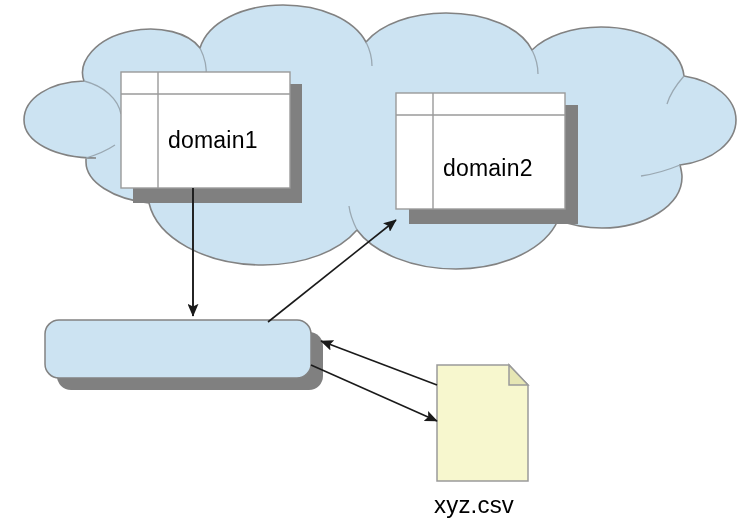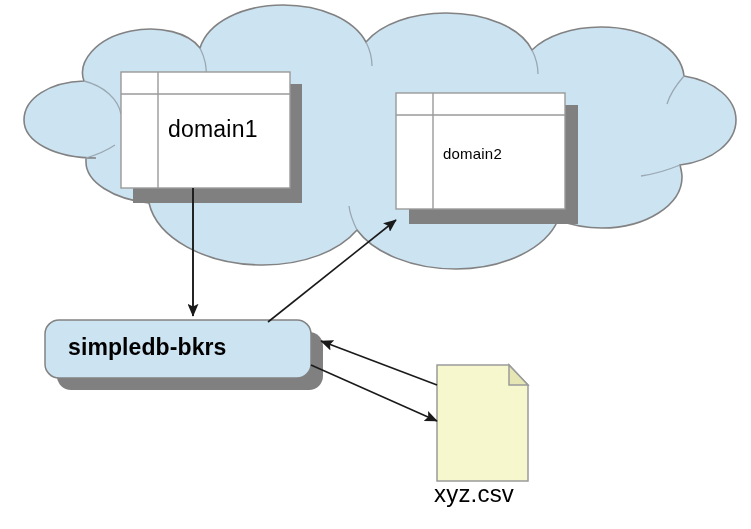--- a/index.html
+++ b/index.html
@@ -22,31 +22,32 @@
     left: 0;
     top: 0;
     width: 751px;
     height: 529px;
   }
   .node-label {
     position: absolute;
     color: #000000;
     white-space: nowrap;
     line-height: 1;
+    margin-top: 11px;
   }
   #domain1-label {
     left: 168px;
     top: 118px;
     font-size: 23px;
     letter-spacing: 0.2px;
   }
   #domain2-label {
     left: 443px;
     top: 146px;
-    font-size: 15px;
+    font-size: 23px;
     letter-spacing: 0.2px;
   }
   #broker-label {
     left: 68px;
     top: 336px;
     font-size: 23px;
     font-weight: bold;
     letter-spacing: 0.1px;
   }
   #file-label {
@@ -147,17 +148,16 @@
 
     <g>
       <line x1="311" y1="365" x2="437" y2="421" stroke="#1a1a1a" stroke-width="1.6" marker-end="url(#arrowhead-big)"></line>
     </g>
   </svg>
 
   <div class="node-label" id="domain1-label">domain1</div>
 
   <div class="node-label" id="domain2-label">domain2</div>
 
-  <div class="node-label" id="broker-label">simpledb-bkrs</div>
 
   <div class="node-label" id="file-label">xyz.csv</div>
 
 </div>
 
 </body></html>

